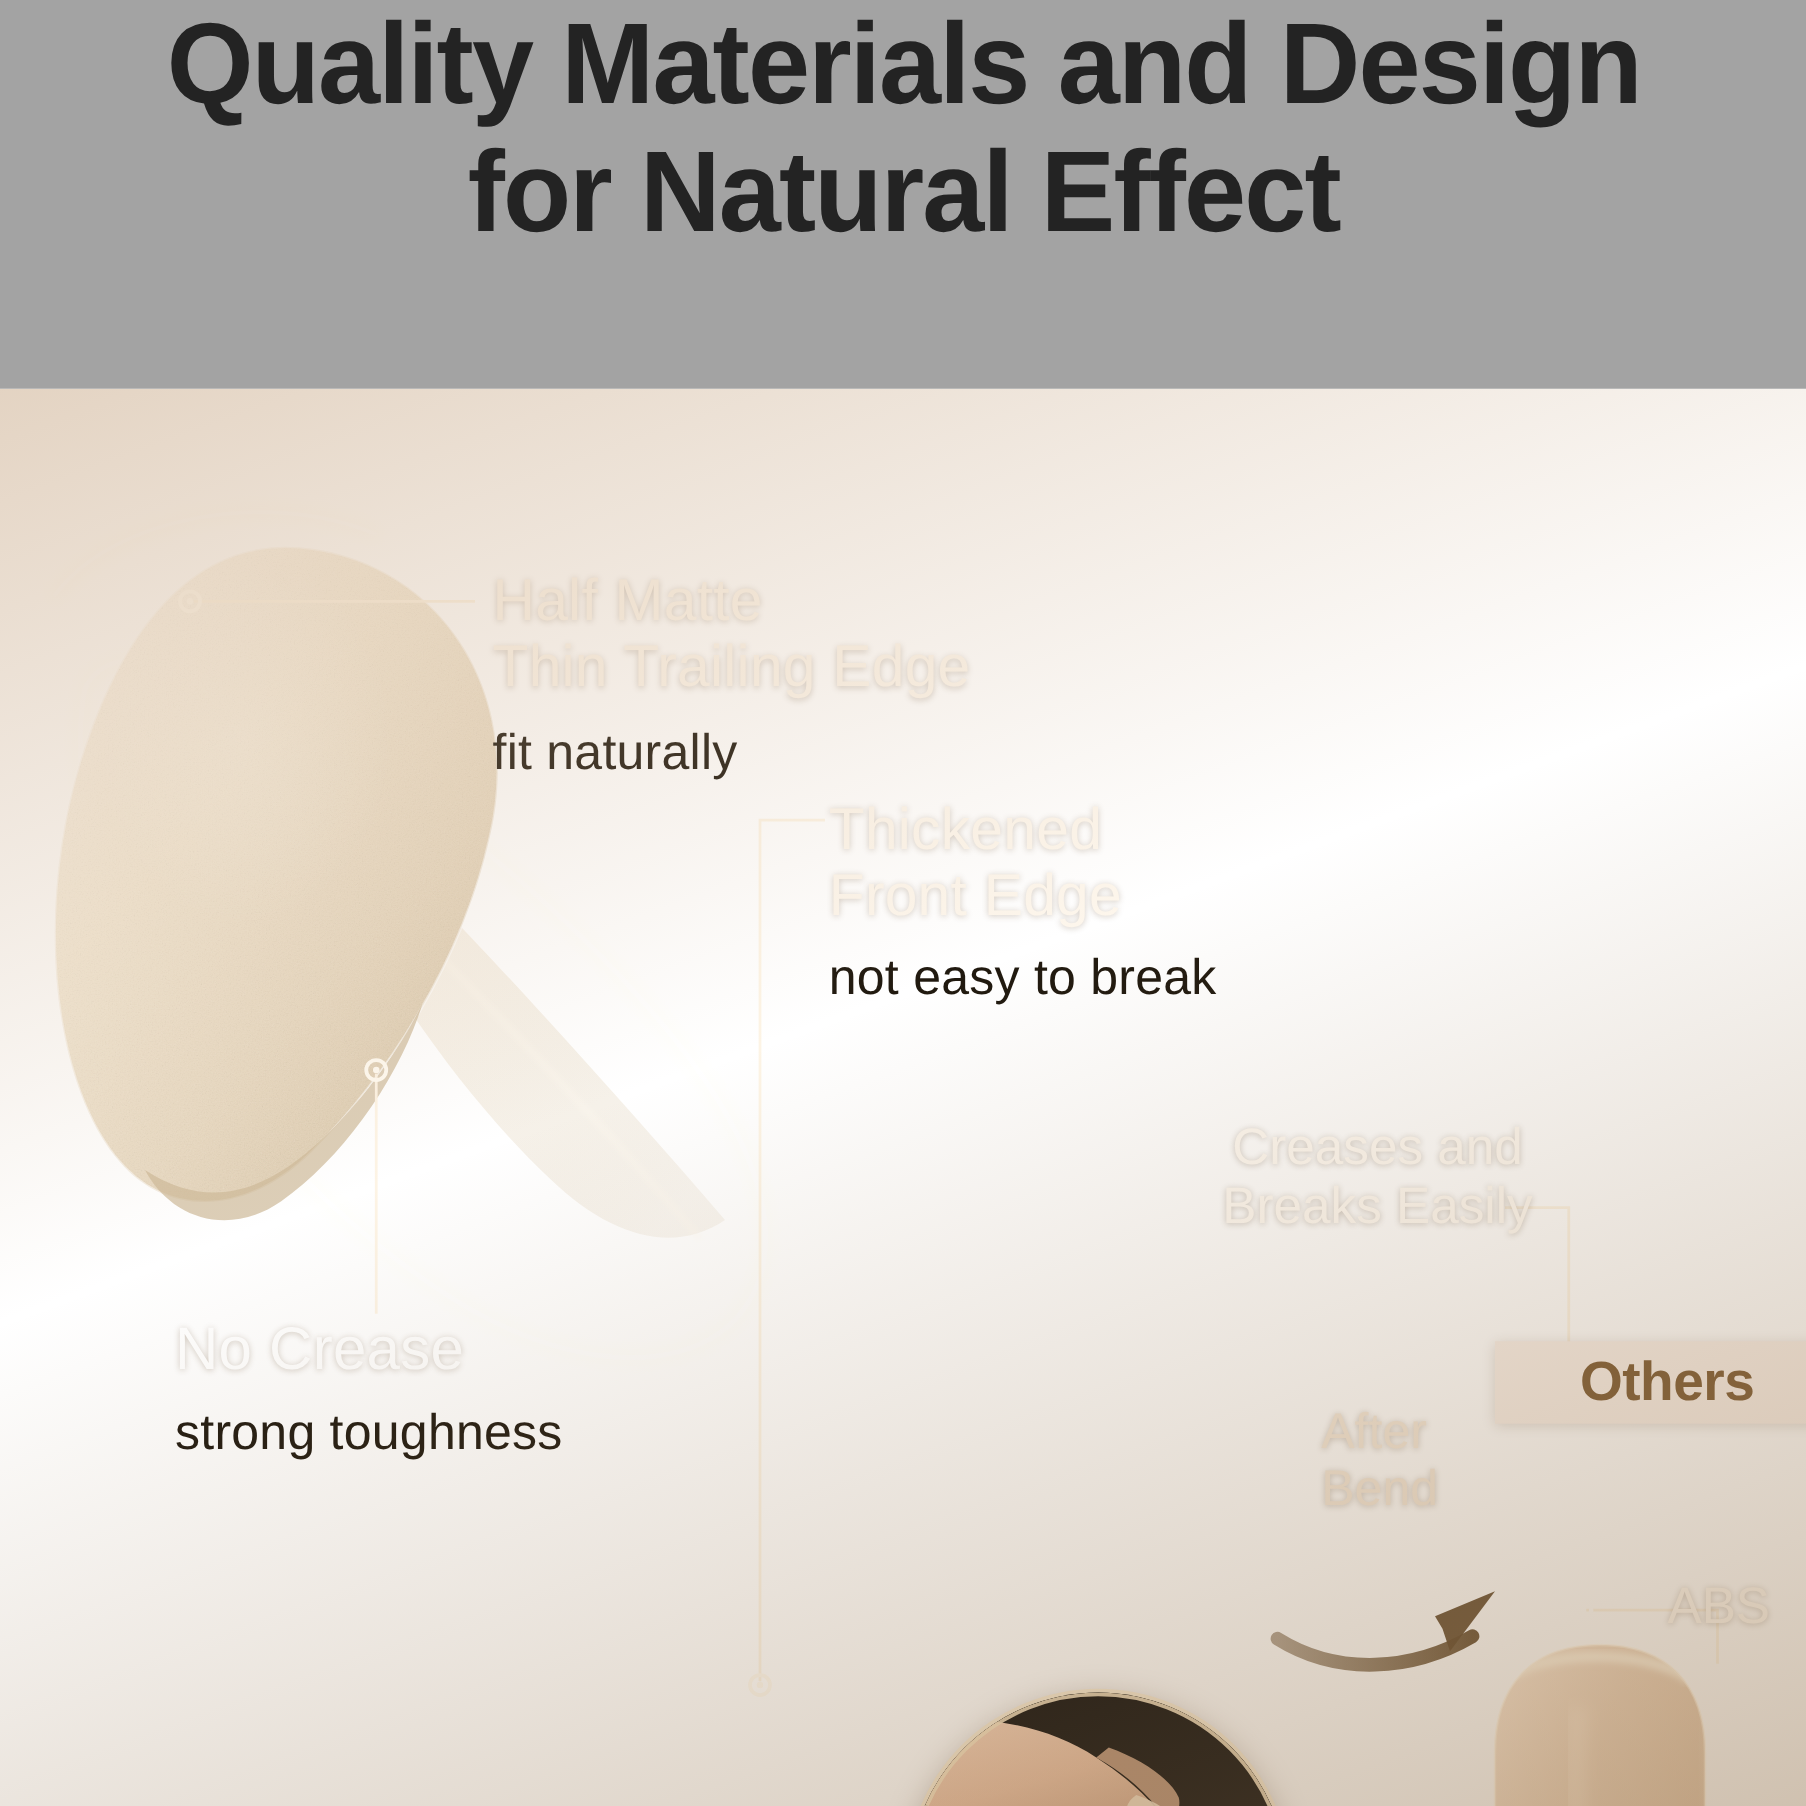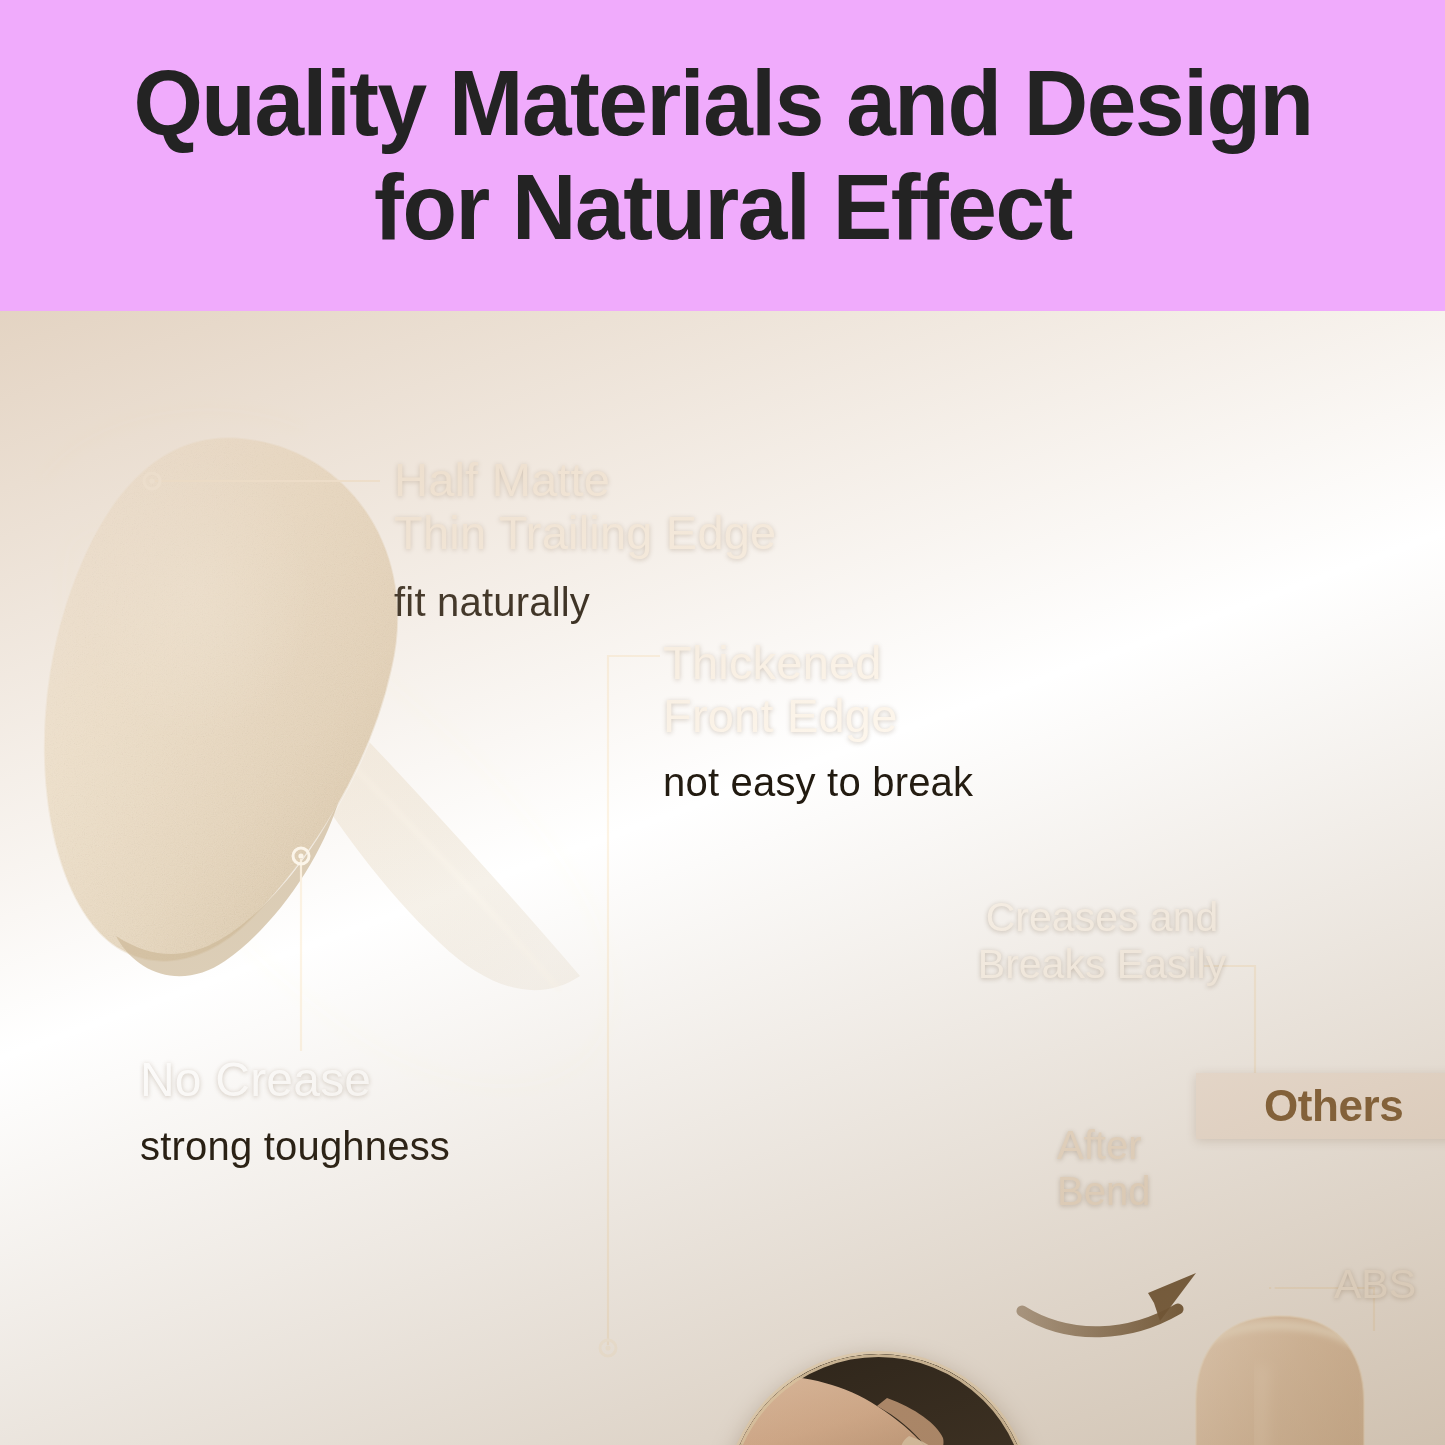--- a/index.html
+++ b/index.html
@@ -6,22 +6,22 @@
   body{
     width:1445px;height:1445px;overflow:hidden;
     font-family:"Liberation Sans", sans-serif;
     background:#fff;
   }
   #stage{position:relative;width:1445px;height:1445px;overflow:hidden;}
 
   
   #header{
     position:absolute;left:0;top:0;width:1445px;height:311px;
-    background:#f0abfc;
-    display:flex;align-items:center;justify-content:center;
+    background:#a3a3a3;
+    display:flex;justify-content:center;
   }
   #header-title{
     font-family:"Liberation Sans", sans-serif;
     font-weight:bold;
     font-size:92px;
     line-height:1.12;
     letter-spacing:-1.5px;
     color:#232323;
     text-align:center;
     width:1300px;

